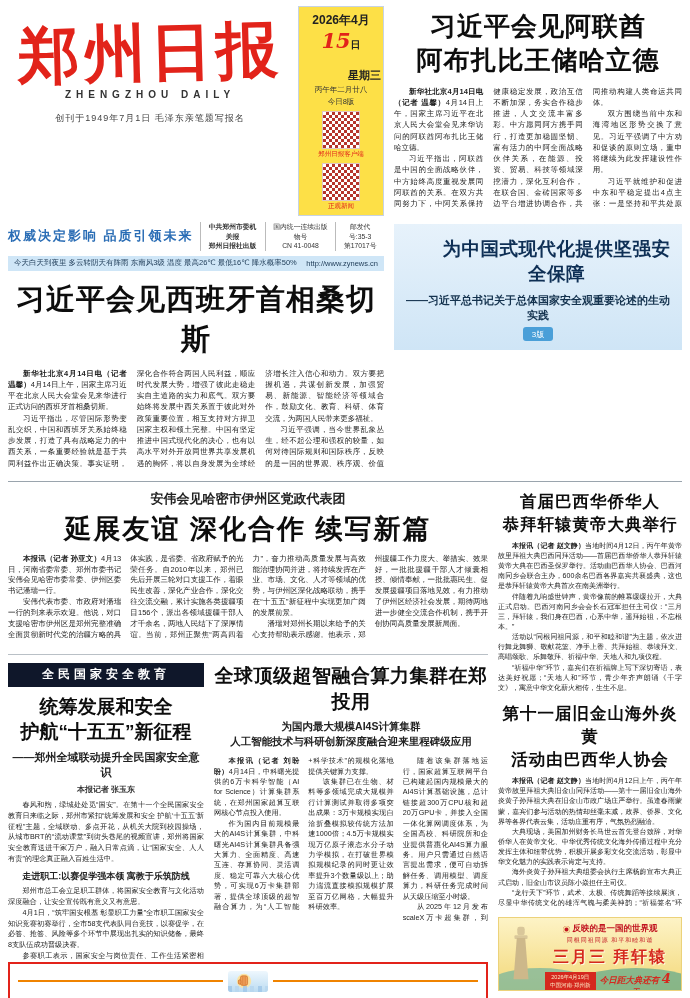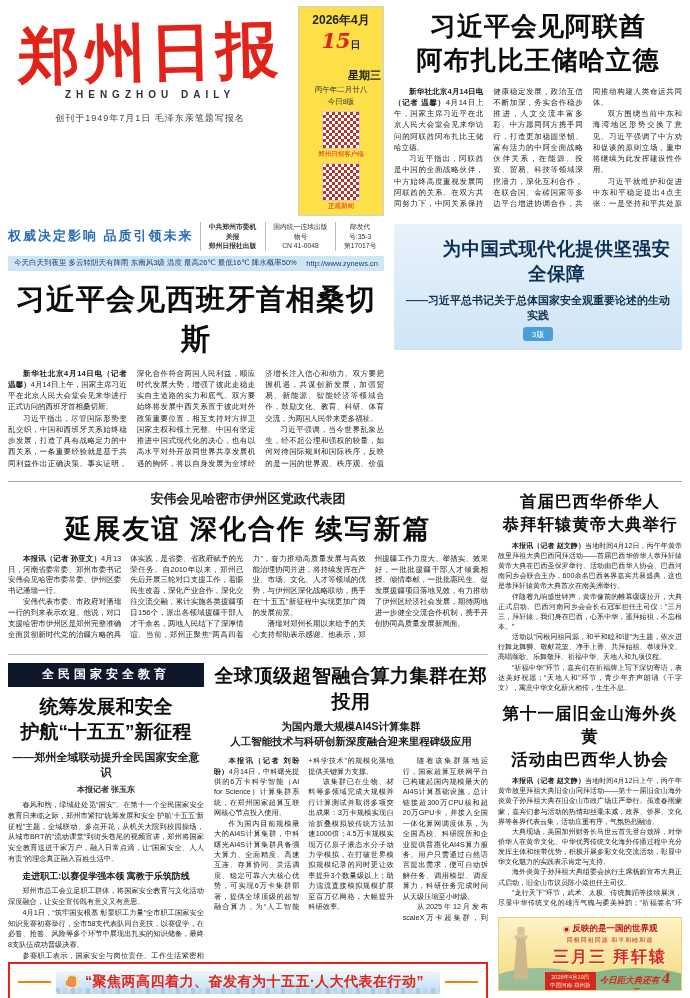--- a/index.html
+++ b/index.html
@@ -250,21 +250,20 @@
         <div class="banner-row">
           <div class="banner-line"></div>
           <div class="banner-pill">
             <div class="skyline"></div>
             <svg width="16" height="16" viewBox="0 0 20 20">
               <circle cx="10" cy="10" r="9" fill="#fbe3a3"></circle>
               <rect x="5.5" y="3.5" width="9" height="12" rx="2.5" fill="#f0a05a" stroke="#c96a20" stroke-width="0.8"></rect>
               <rect x="3" y="8.5" width="3.2" height="5.5" rx="1.5" fill="#f0a05a" stroke="#c96a20" stroke-width="0.8"></rect>
               <path d="M8.5 4v11 M11.5 4v11" stroke="#c96a20" stroke-width="0.6"></path>
             </svg>
-            <span class="banner-text">“聚焦两高四着力、奋发有为十五五·人大代表在行动”</span>
           </div>
           <div class="banner-line"></div>
         </div>
         <div class="renda-content">
           <div class="kailan">
             <div class="kailan-title">开栏的话</div>
 
           </div>
           <div class="renda-main">
             <div class="renda-kicker">郑州市“人大代表在行动”主题活动启动</div>

